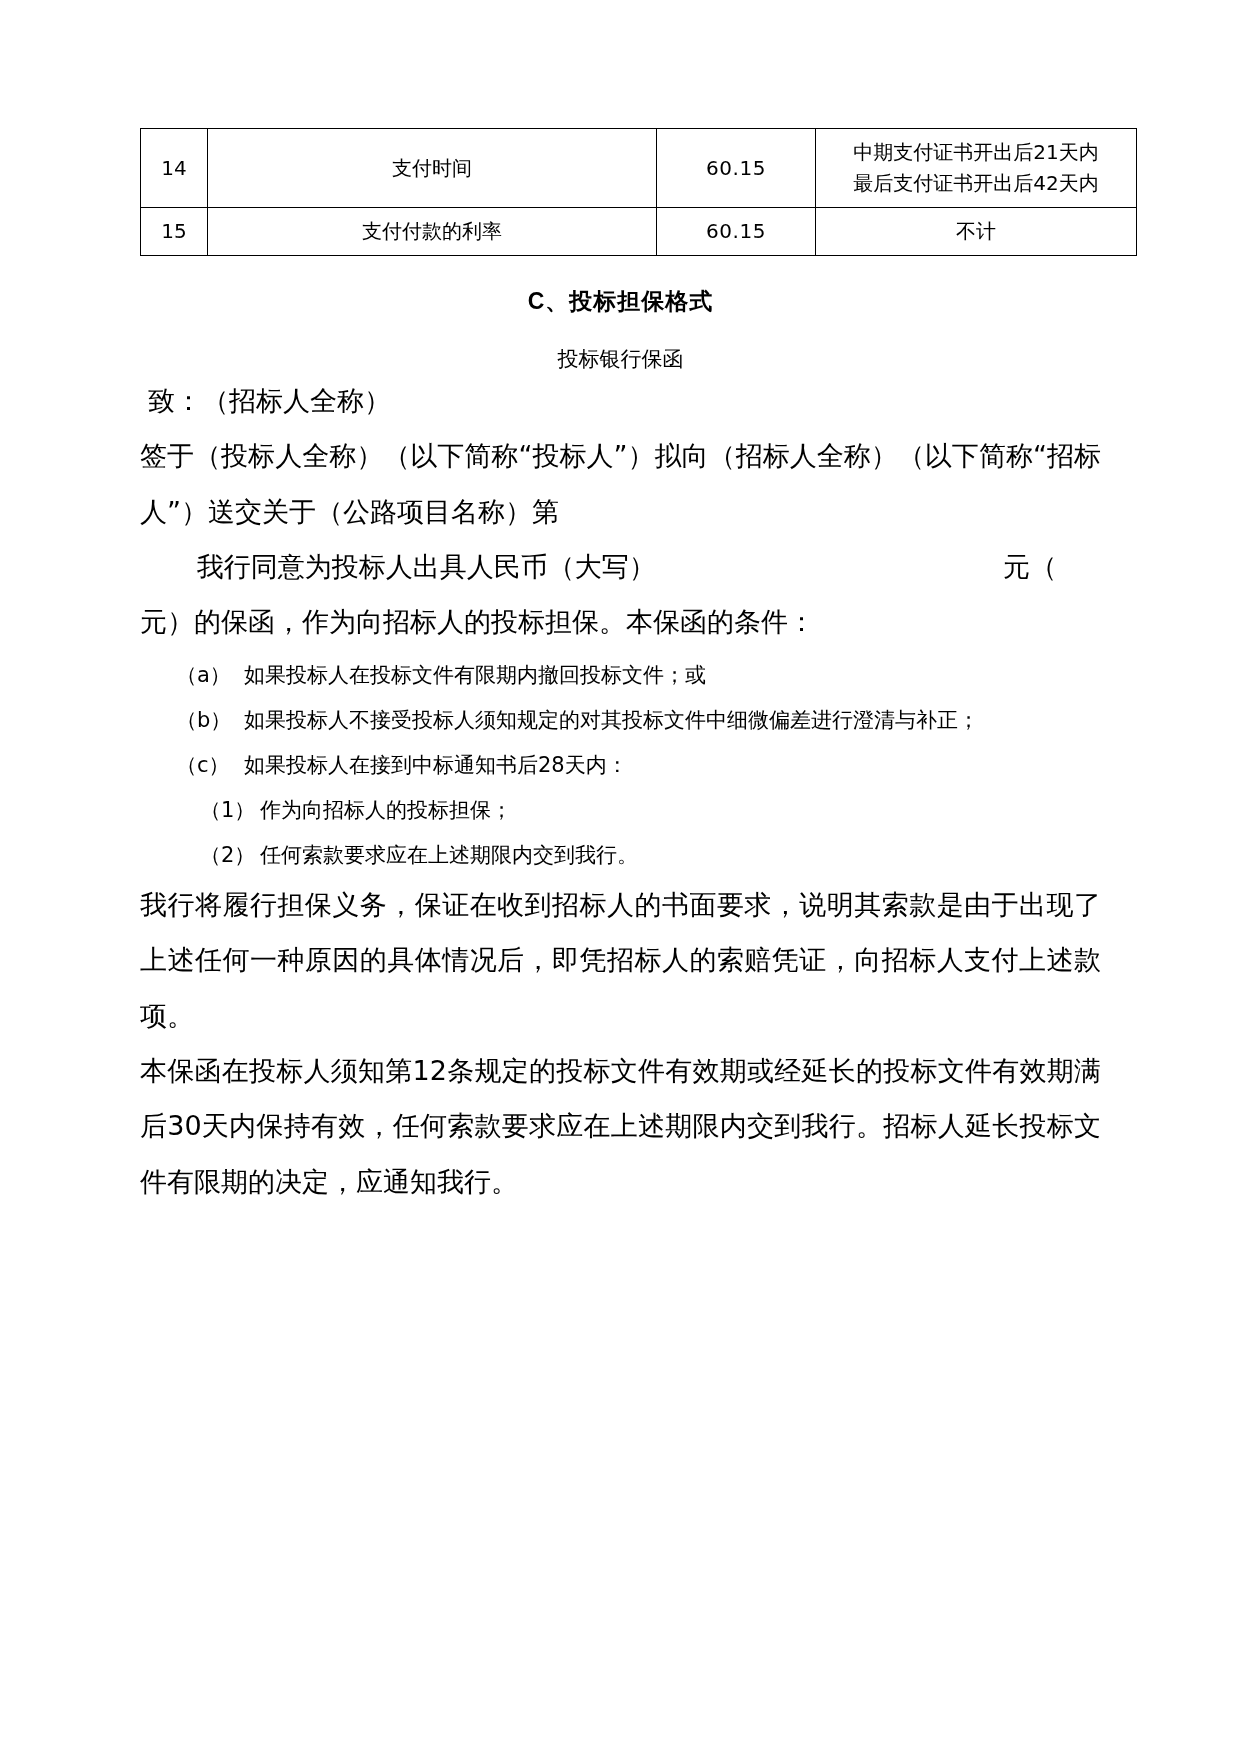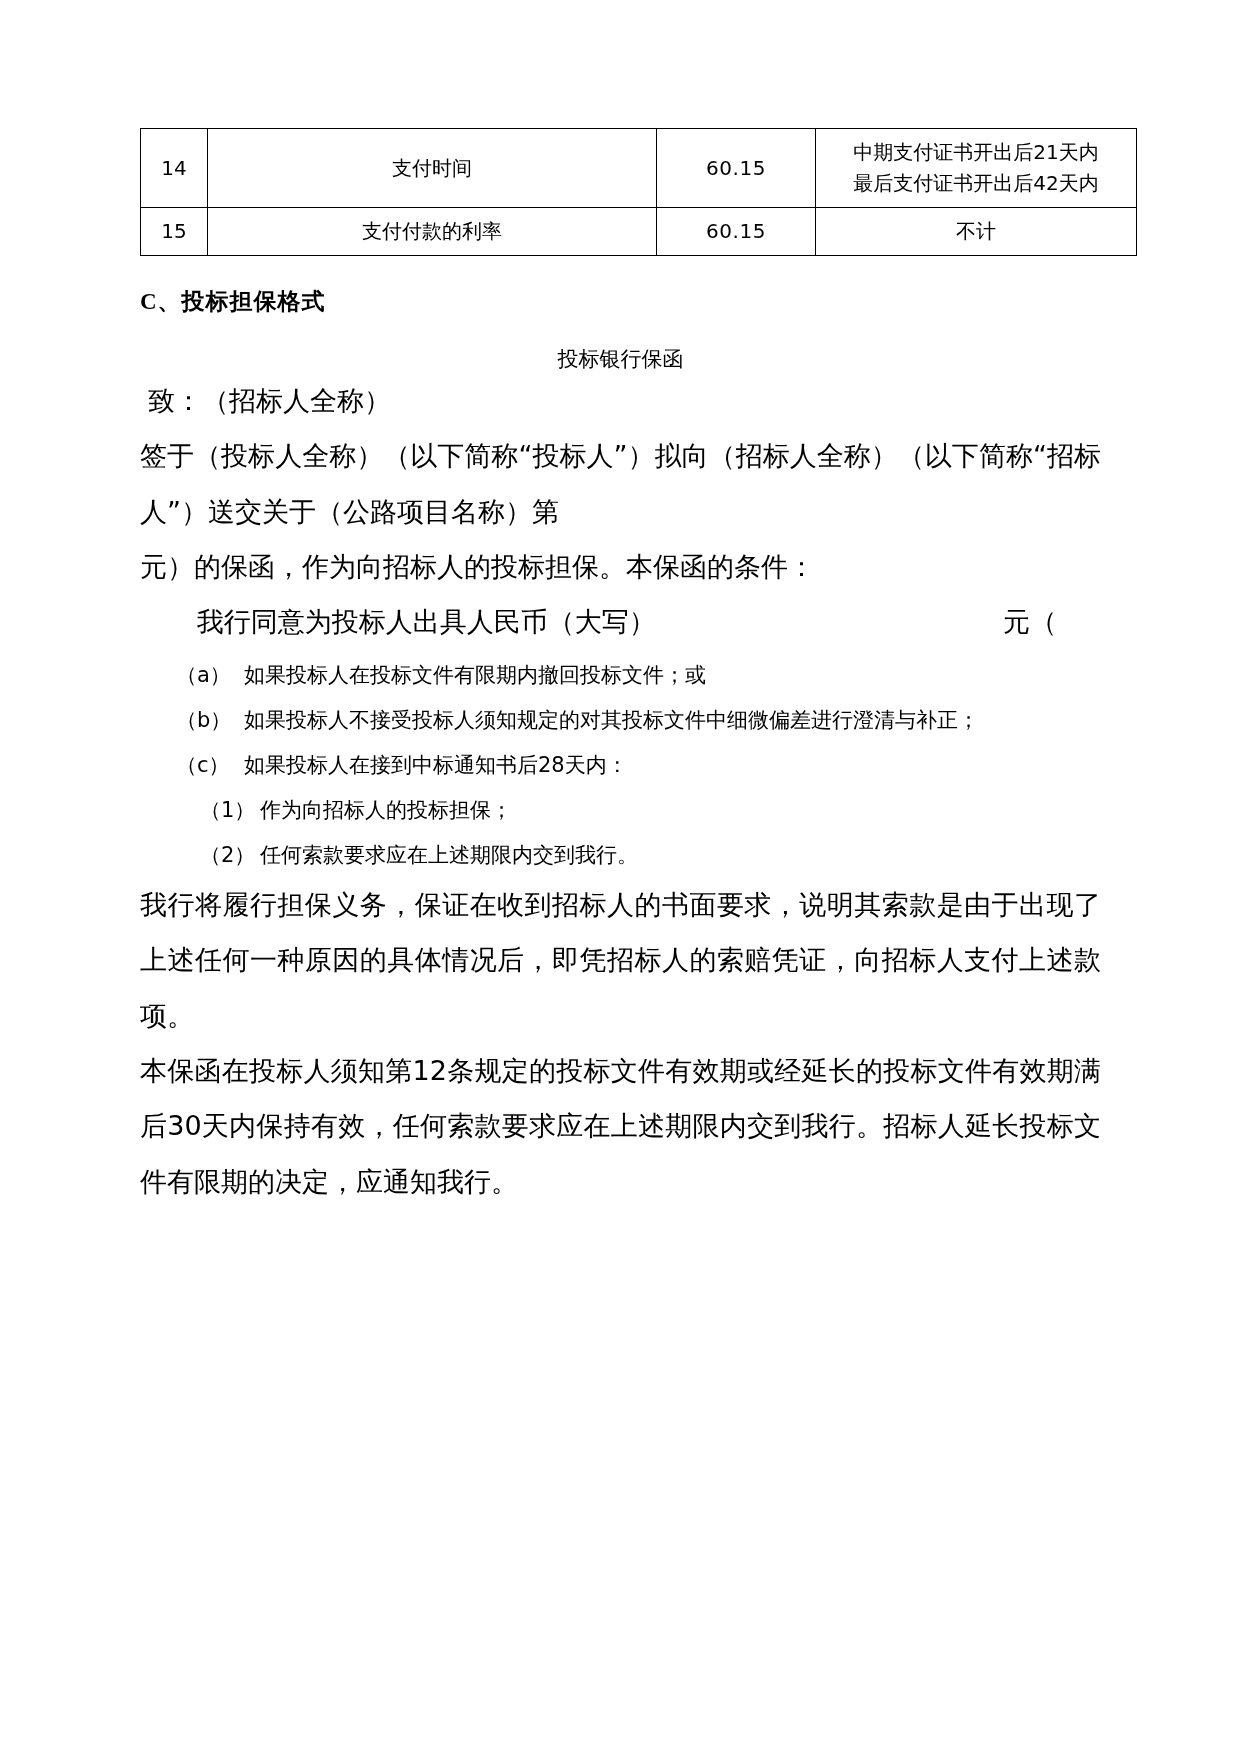--- a/index.html
+++ b/index.html
@@ -38,25 +38,26 @@
     font-family: "DejaVu Sans", "Liberation Sans", sans-serif;
   }
   td.c-no { width: 58px; }
   td.c-item { width: 440px; }
   td.c-code { width: 150px; font-family: "DejaVu Sans Mono", "Liberation Mono", monospace; font-size: 19px; letter-spacing: 0.5px;}
   td.c-val { width: 312px; }
   .two-line span { display: block; }
 
   
   .sec-title {
+    text-align: center;
     font-size: 23px;
     font-weight: bold;
     margin: 30px 0 0 0;
     letter-spacing: 1px;
-    font-family: Liberation Serif, serif;
+    font-family: Liberation Sans, sans-serif;
   }
   .sub-title {
     text-align: center;
     font-size: 21px;
     margin: 28px 0 0 0;
   }
 
   
   p.para {
     font-size: 27px;
@@ -125,27 +126,27 @@
     </tbody>
   </table>
 
   <div class="sec-title">C、投标担保格式</div>
   <div class="sub-title">投标银行保函</div>
 
   <p class="para mt-addr">致：（招标人全称）</p>
 
   <p class="para mt-lg">签于（投标人全称）（以下简称“投标人”）拟向（招标人全称）（以下简称“招标人”）送交关于（公路项目名称）第</p>
 
-  <p class="para">元）的保函，作为向招标人的投标担保。本保函的条件：</p>
   <p class="para mt-sm indent1">
     <span></span>
     <span>我行同意为投标人出具人民币（大写）</span>
     <span class="gap-fill"></span>
     <span>元（</span>
   </p>
+  <p class="para">元）的保函，作为向招标人的投标担保。本保函的条件：</p>
 
   <ul class="clause-list">
     <li>
       <span class="mark">（a）</span>
       <span class="txt">如果投标人在投标文件有限期内撤回投标文件；或</span>
     </li>
     <li>
       <span class="mark">（b）</span>
       <span class="txt">如果投标人不接受投标人须知规定的对其投标文件中细微偏差进行澄清与补正；</span>
     </li>

